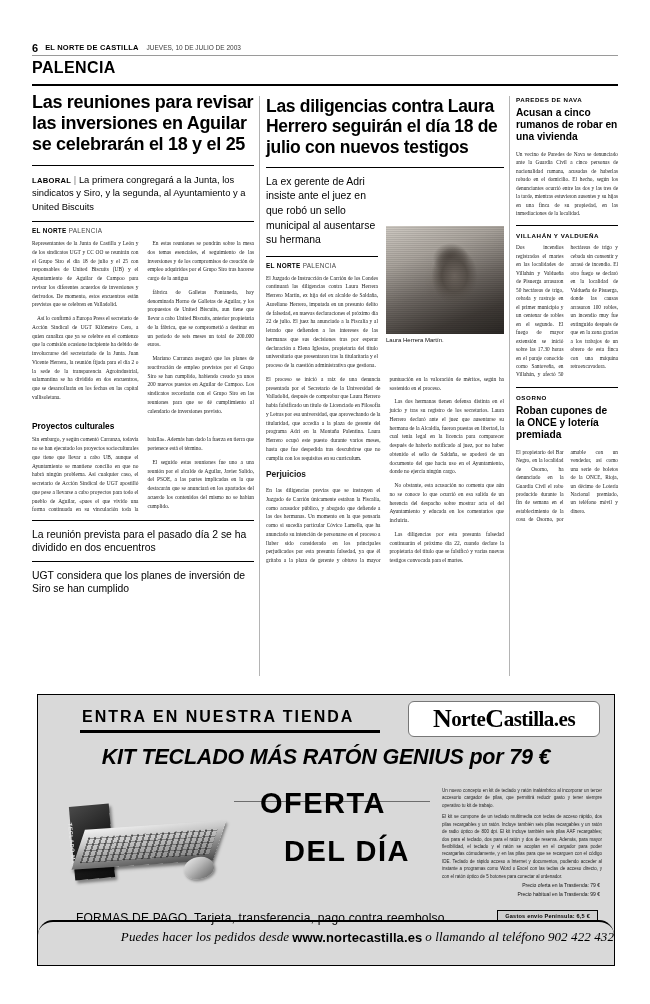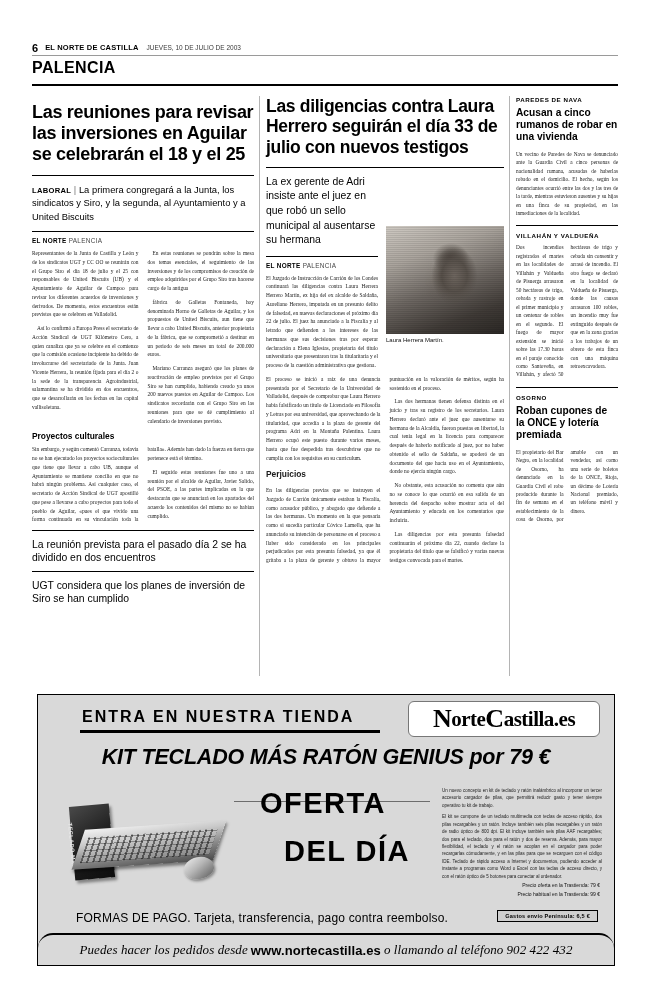--- a/index.html
+++ b/index.html
@@ -68,21 +68,21 @@
   .top-rule {
     position: absolute;
     left: 32px;
     top: 84px;
     width: 586px;
     height: 1.5px;
     background: #000;
   }
 
   
-  .col-left   { position: absolute; left: 32px;  top: 102px; width: 222px; }
+  .col-left   { position: absolute; left: 32px;  top: 92px; width: 222px; }
   .col-mid    { position: absolute; left: 266px; top: 96px; width: 238px; }
   .col-right  { position: absolute; left: 516px; top: 96px; width: 102px; }
 
   .vrule {
     position: absolute;
     width: 1px;
     background: #b4b4b4;
   }
   .vrule-1 { left: 259px; top: 96px; height: 580px; }
   .vrule-2 { left: 509px; top: 96px; height: 580px; }
@@ -421,26 +421,26 @@
     padding: 2px 7px;
     font-family: "Liberation Sans", sans-serif;
     font-weight: bold;
     font-size: 5.6px;
     letter-spacing: 0.2px;
   }
   .ad-footer {
     position: absolute;
     left: 0;
     right: 0;
-    bottom: 0;
+    bottom: 13px;
     height: 30px;
     border-top: 2px solid #000;
     display: flex;
     align-items: center;
-    justify-content: center;
+    justify-content: flex-end;
     font-family: "Liberation Serif", serif;
     font-style: italic;
     font-size: 13px;
     letter-spacing: 0.1px;
     border-radius: 15px;
   }
   .ad-footer b {
     font-family: "Liberation Sans", sans-serif;
     font-style: normal;
     font-weight: bold;
@@ -494,21 +494,21 @@
       <p>El seguido estas reuniones fue uno a una reunión por el alcalde de Aguilar, Javier Salido, del PSOE, a las partes implicadas en la que destacarán que se anunciará en los apartados del acuerdo los contenidos del mismo no se habían cumplido.</p>
     </div>
 
     <div class="pq-rule"></div>
     <div class="pullquote">La reunión prevista para el pasado día 2 se ha dividido en dos encuentros</div>
     <div class="pq-rule"></div>
     <div class="pullquote">UGT considera que los planes de inversión de Siro se han cumplido</div>
   </div>
 
   <div class="col-mid">
-    <h1 class="hl mid">Las diligencias contra Laura Herrero seguirán el día 33 de julio con nuevos testigos</h1>
+    <h1 class="hl mid">Las diligencias contra Laura Herrero seguirán el día 18 de julio con nuevos testigos</h1>
     <div class="sub-rule"></div>
     <div class="lead-mid">La ex gerente de Adri insiste ante el juez en que robó un sello municipal al ausentarse su hermana</div>
     <div style="width:112px" class="rule-thin"></div>
     <div class="byline">
       <span>EL NORTE</span>
       <span class="loc">PALENCIA</span>
     </div>
     <div class="body-col" style="width:112px">
       <p class="first">El Juzgado de Instrucción de Carrión de los Condes continuará las diligencias contra Laura Herrera Herrero Martín, ex hija del ex alcalde de Saldaña, Aureliano Herrero, imputada en un presunto delito de falsedad, en nuevas declaraciones el próximo día 22 de julio. El juez ha anunciado a la Fiscalía y al letrado que defienden a los intereses de las hermanas que sus decisiones tras por esperar declaración a Elena Iglesias, propietaria del título universitario que presentaron tras la titularitaria y el proceso de la cuestión administrativa que gestiona.</p>
     </div>

